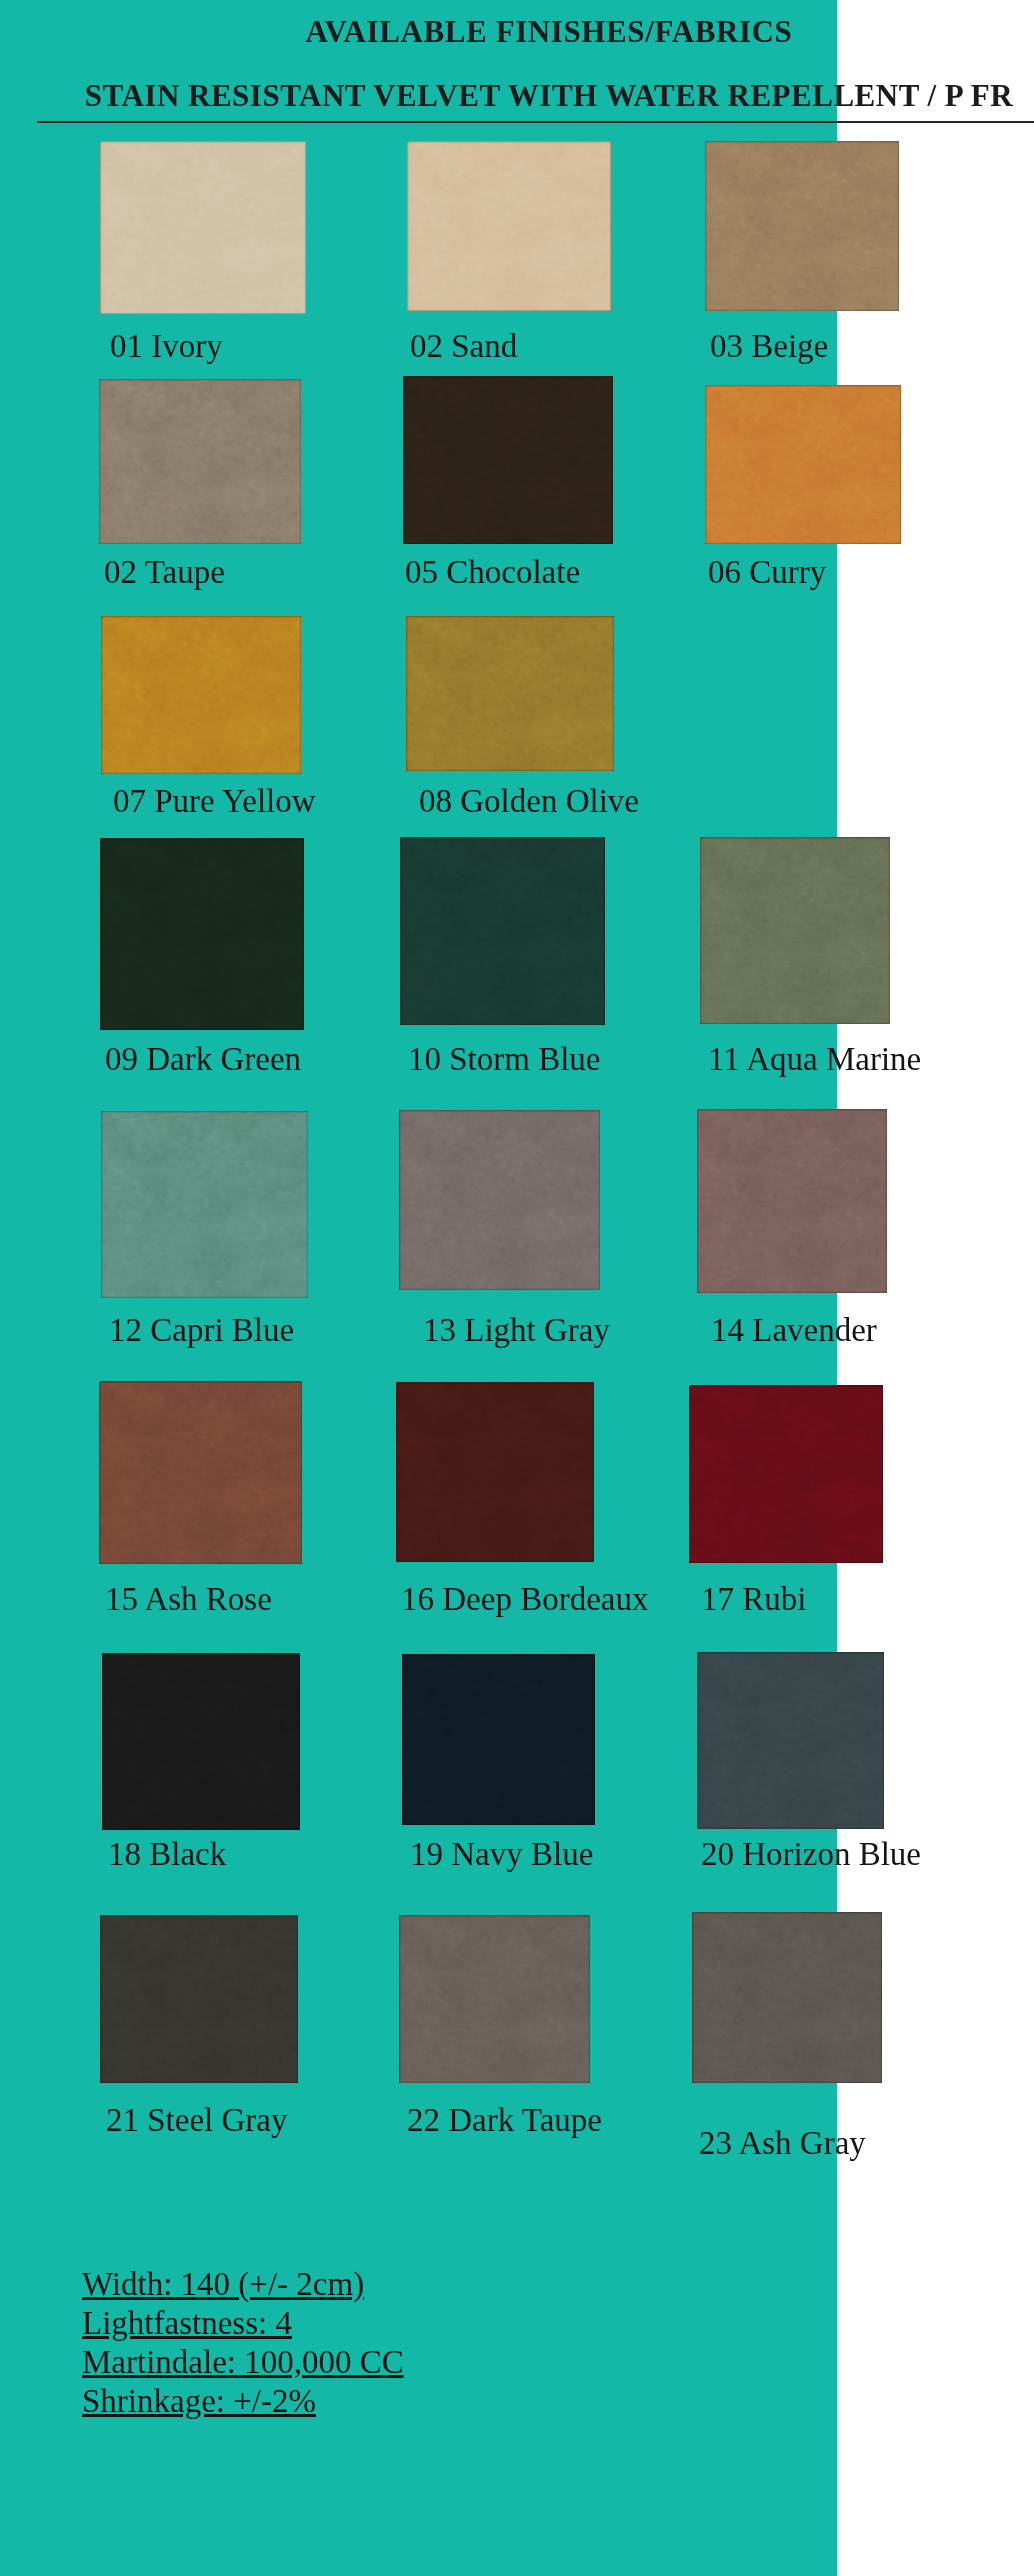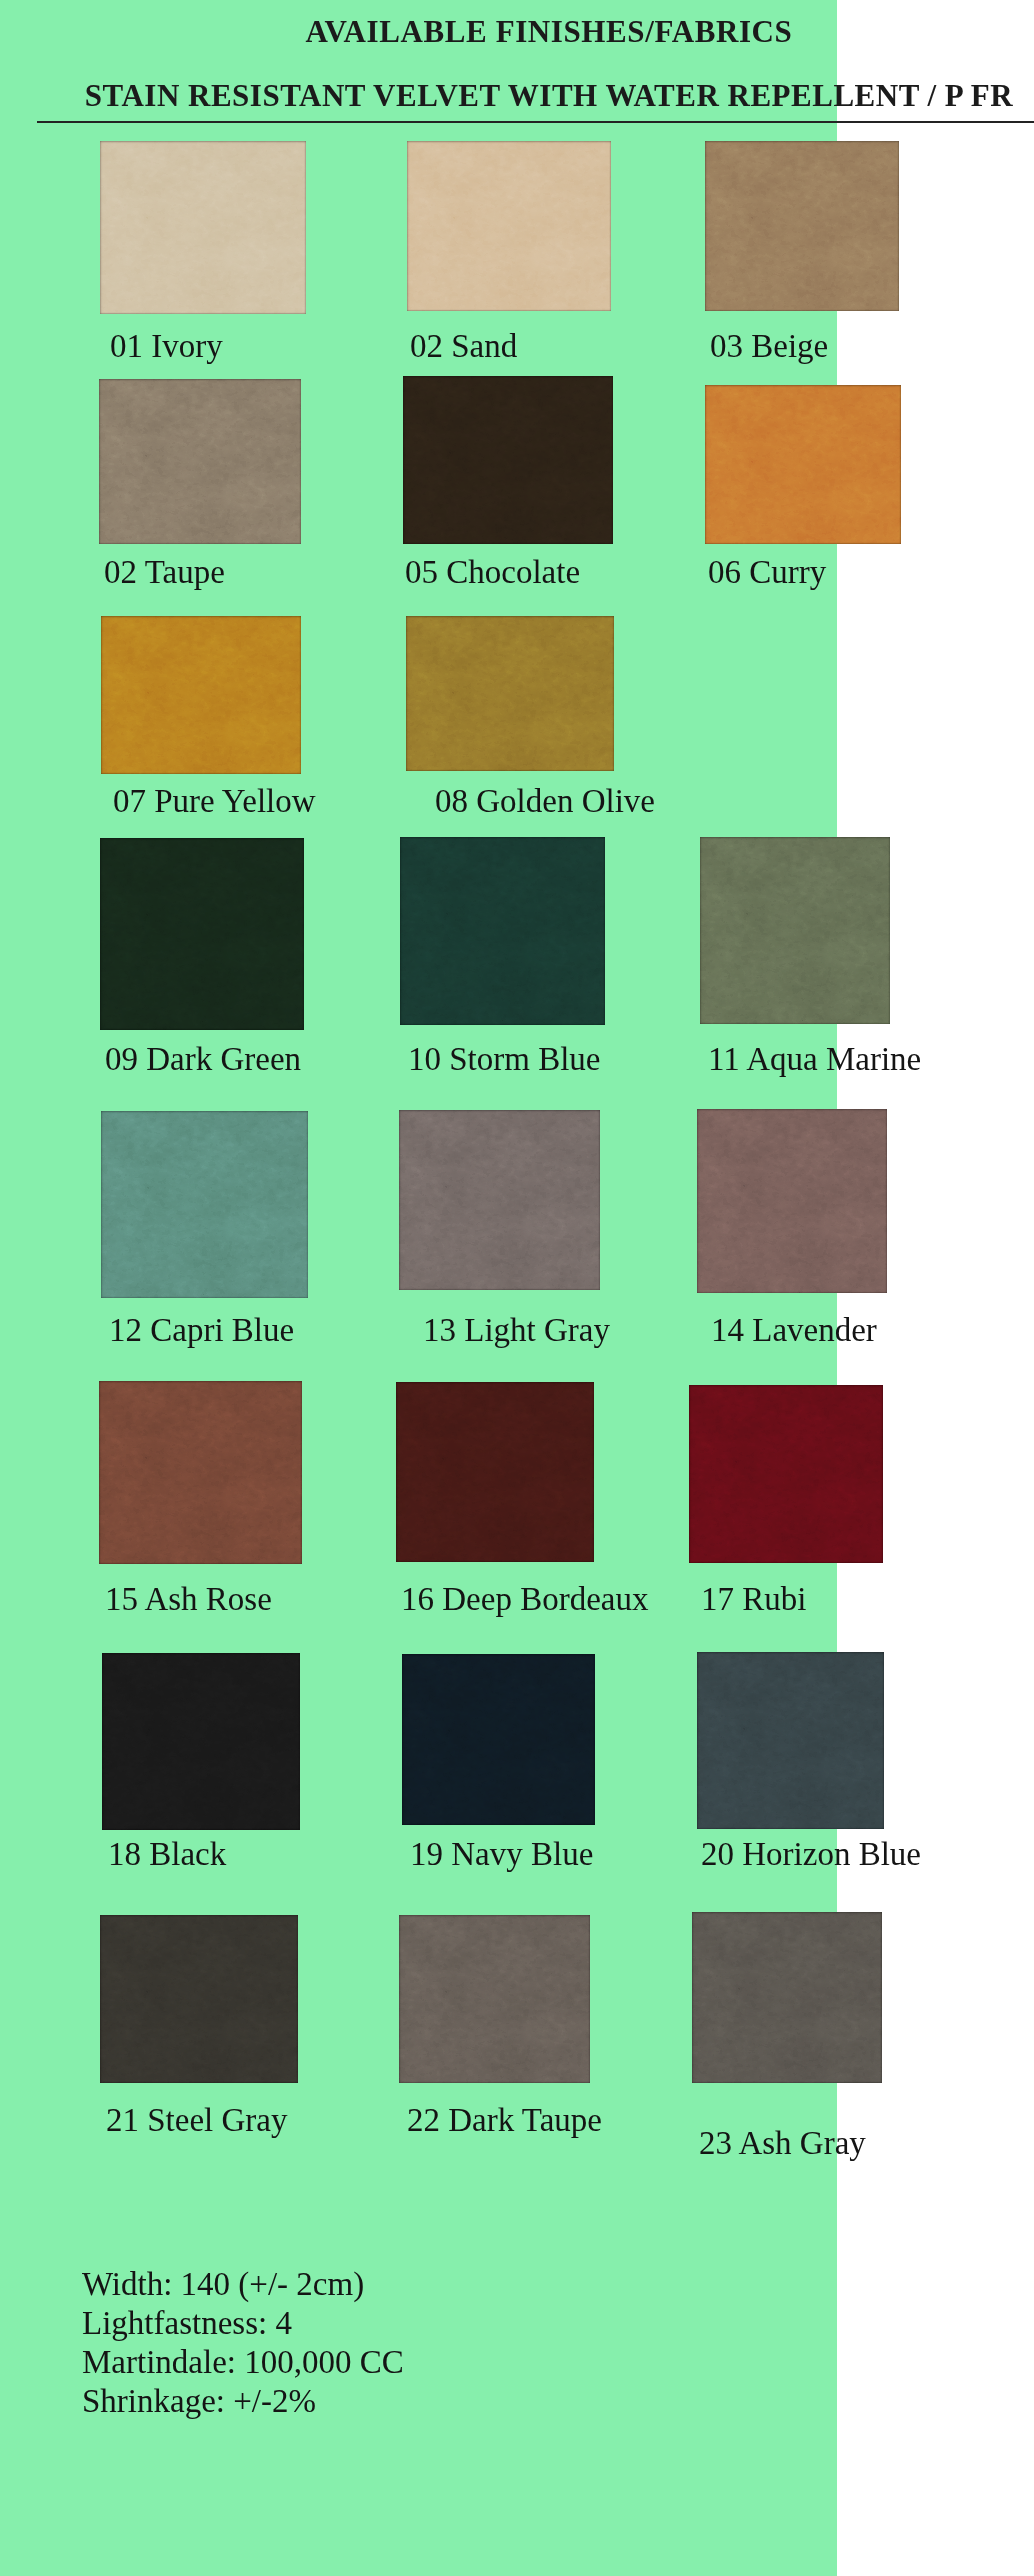--- a/index.html
+++ b/index.html
@@ -3,42 +3,42 @@
 <meta charset="utf-8">
 <title>Available Finishes/Fabrics</title>
 <style>
   html, body { margin:0; padding:0; background:#ffffff; }
   body {
     width:1035px; height:2576px;
     font-family:"Liberation Serif", serif;
     position:relative; overflow:hidden;
     color:#141414;
   }
-  .page { position:absolute; left:0; top:0; width:837px; height:2576px; background:#86efac; }
+  .page { position:absolute; left:0; top:0; width:837px; height:2576px; background:#14b8a6; }
   .doc-title {
     position:absolute; left:63px; width:972px; top:16.3px;
     text-align:center; font-weight:bold; font-size:31px; line-height:31px; letter-spacing:0.6px; color:#1b1b1b;
   }
   .doc-subtitle {
     position:absolute; left:63px; width:972px; top:80px;
     text-align:center; font-weight:bold; font-size:31px; line-height:31px; letter-spacing:0.5px; color:#1b1b1b;
   }
   .rule { position:absolute; left:37px; width:997px; top:121px; height:1.5px; background:#232323; }
   .swatch-grid { position:absolute; left:0; top:0; width:1035px; height:2163px;padding-left:28px; }
   .swatch { position:absolute; overflow:hidden; }
   .swatch-tex { position:absolute; left:0; top:0; width:100%; height:100%;
     filter:url(#velvetTex); opacity:0.21; mix-blend-mode:overlay; }
   .swatch-grain { position:absolute; left:0; top:0; width:100%; height:100%;
     filter:url(#grainTex); opacity:0.145; mix-blend-mode:overlay; }
   .swatch-edge { position:absolute; left:0; top:0; right:0; bottom:0; pointer-events:none;
     box-shadow: inset 0 1.2px 1.5px rgba(0,0,0,0.22), inset 1.2px 0 1.5px rgba(0,0,0,0.16),
                 inset 0 -1.1px 1.3px rgba(0,0,0,0.17), inset -1.1px 0 1.3px rgba(0,0,0,0.12); }
   .swatch-label { position:absolute; font-size:33px; line-height:33px; white-space:nowrap; color:#141414; }
   .specs { position:absolute; left:82px; top:2265px; }
-  .spec-line { font-size:33px; line-height:39px; white-space:nowrap; color:#141414; }
+  .spec-line { font-size:33px; line-height:39px; white-space:nowrap; color:#141414;text-decoration:underline; }
   .tex-defs { position:absolute; width:0; height:0; left:0; top:0; }
 </style>
 </head>
 <body>
 
 <svg class="tex-defs" width="0" height="0" aria-hidden="true">
   <defs>
     <filter id="velvetTex" x="0" y="0" width="100%" height="100%">
       <feTurbulence type="fractalNoise" baseFrequency="0.022 0.03" numOctaves="4" seed="17" result="n"></feTurbulence>
       <feColorMatrix in="n" type="saturate" values="0"></feColorMatrix>
@@ -102,21 +102,21 @@
         <div class="swatch-tex"></div>
         <div class="swatch-grain"></div>
         <div class="swatch-edge"></div>
       </div>
       <div class="swatch-label" style="left: 113px; top: 785px;">07 Pure Yellow</div>
       <div class="swatch" style="left: 406px; top: 616px; width: 208px; height: 155px; background: rgb(146, 116, 42);">
         <div class="swatch-tex"></div>
         <div class="swatch-grain"></div>
         <div class="swatch-edge"></div>
       </div>
-      <div class="swatch-label" style="left: 419px; top: 785px; margin-left: 16px;">08 Golden Olive</div>
+      <div class="swatch-label" style="left: 419px; top: 785px;">08 Golden Olive</div>
       <div class="swatch" style="left: 100px; top: 838px; width: 204px; height: 192px; background: rgb(21, 39, 25);">
         <div class="swatch-tex"></div>
         <div class="swatch-grain"></div>
         <div class="swatch-edge"></div>
       </div>
       <div class="swatch-label" style="left: 105px; top: 1043px;">09 Dark Green</div>
       <div class="swatch" style="left: 400px; top: 837px; width: 205px; height: 188px; background: rgb(23, 55, 47);">
         <div class="swatch-tex"></div>
         <div class="swatch-grain"></div>
         <div class="swatch-edge"></div>

